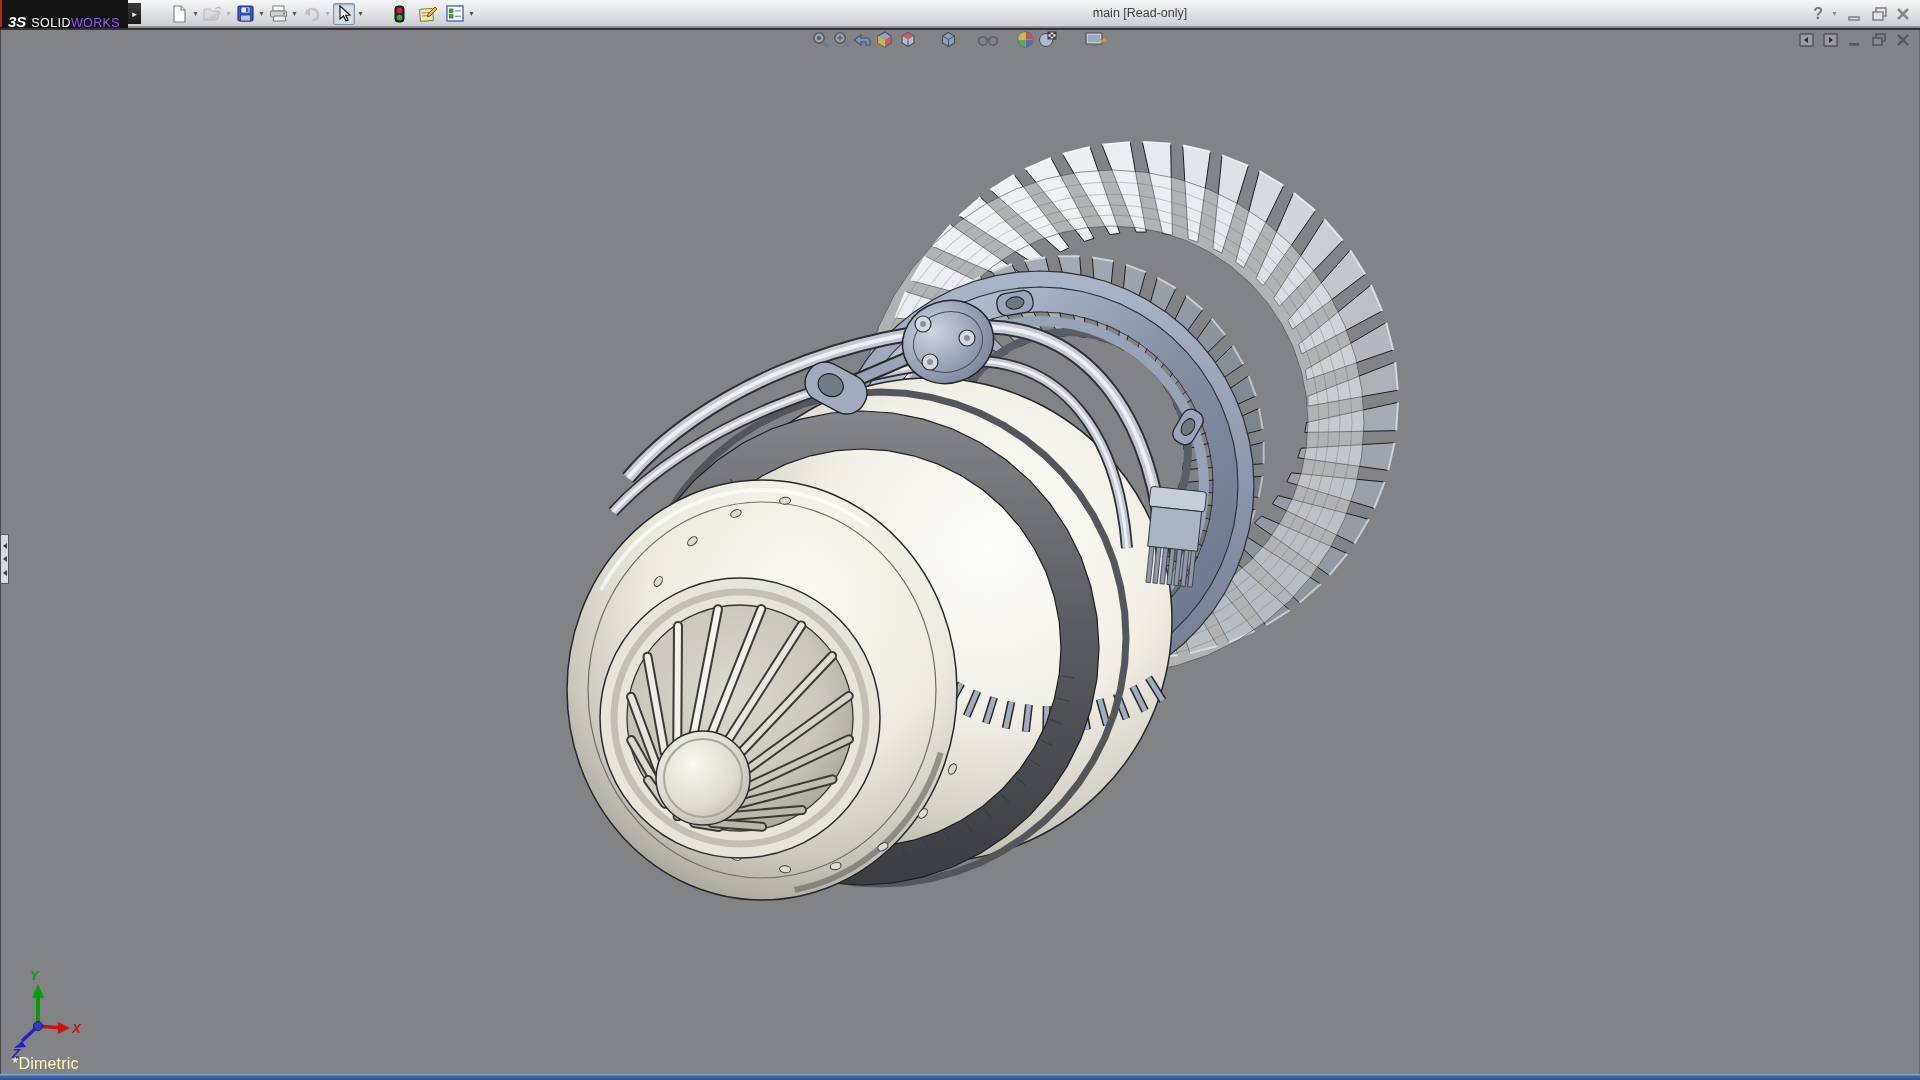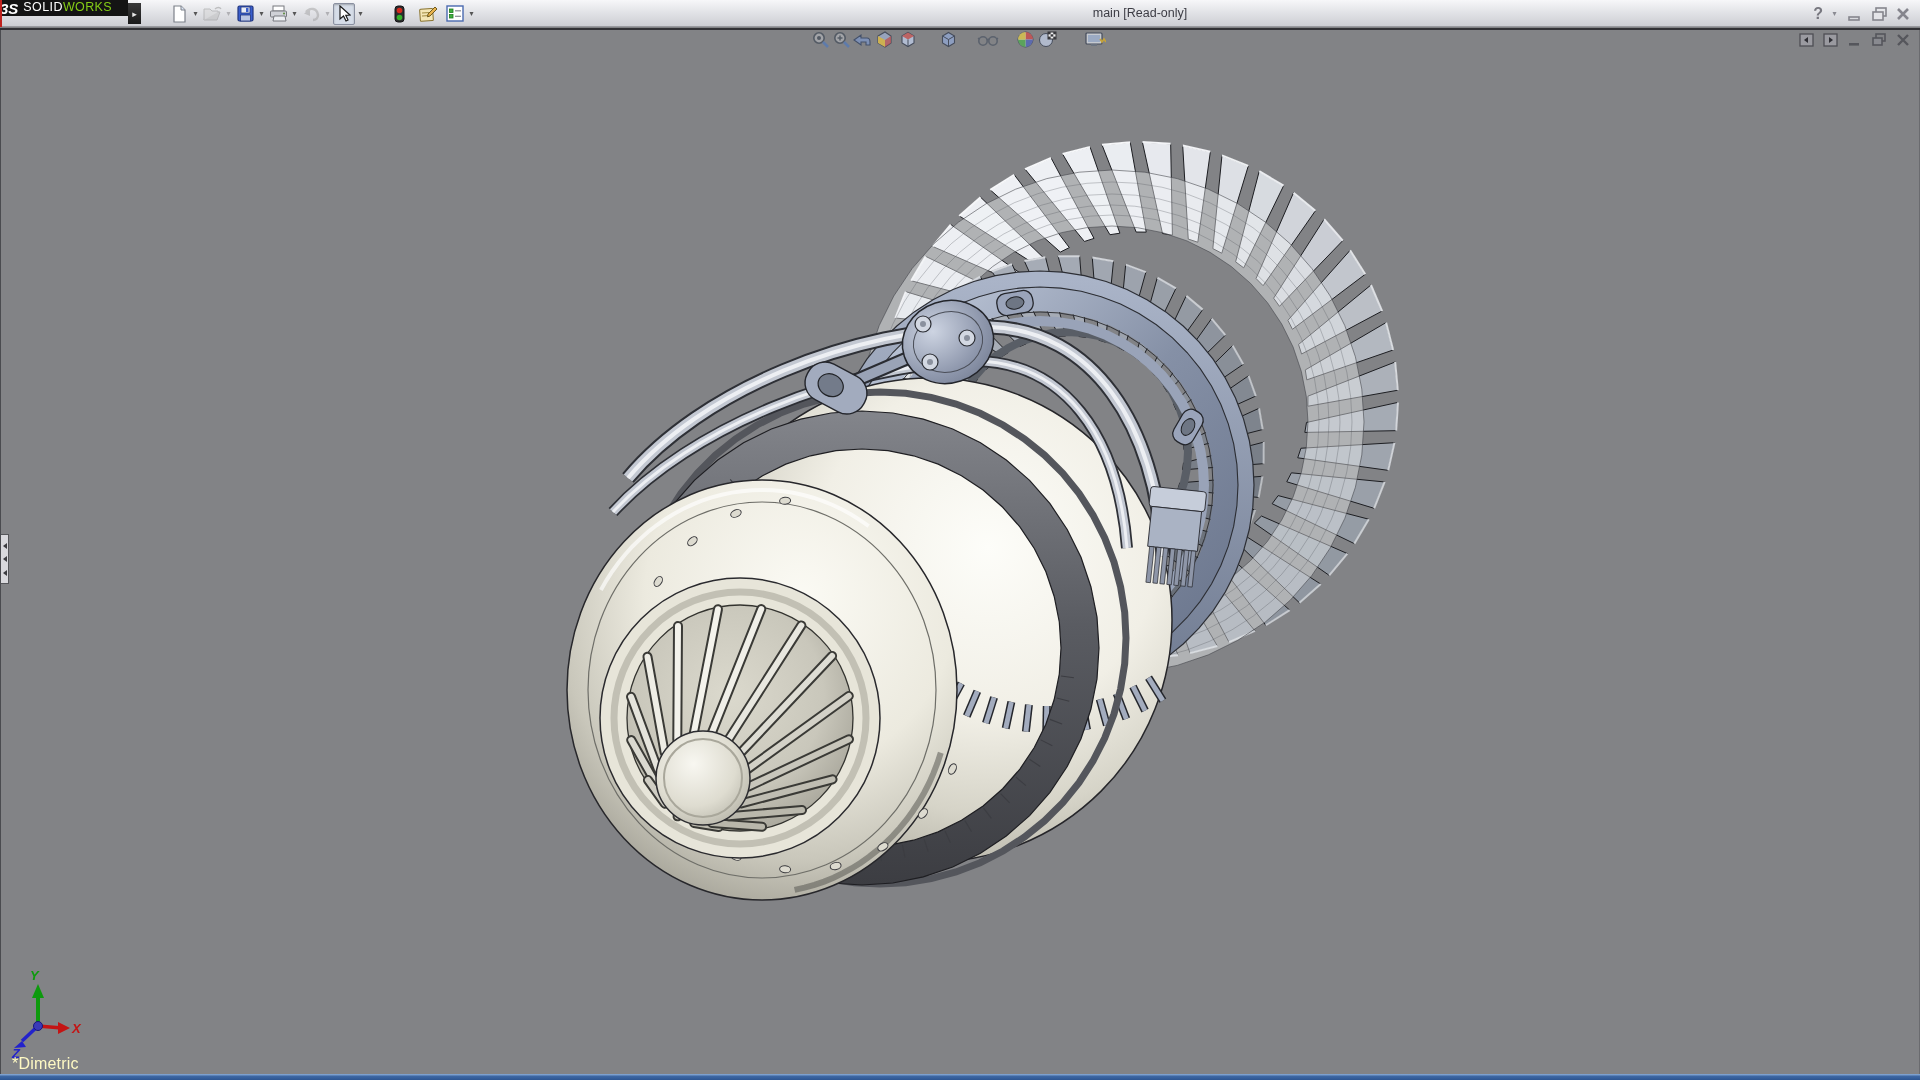--- a/index.html
+++ b/index.html
@@ -5,27 +5,27 @@
   * { margin:0; padding:0; box-sizing:border-box; }
   html,body { width:1920px; height:1080px; overflow:hidden;
     font-family:"Liberation Sans", sans-serif; background:#828386; }
 
   
   .titlebar { position:absolute; left:0; top:0; width:1920px; height:27px;
     background:linear-gradient(#f7f7f9, #e3e4e8 45%, #cdced3);
     border-bottom:1px solid #9a9ba0; z-index:40; }
   .titlebar-darkline { position:absolute; left:0; top:28px; width:1920px; height:2px;
     background:#323236; z-index:41; }
-  .logo-bar { position:absolute; left:0; top:0; width:128px; height:16px;
-    background:#141414; display:flex; align-items:flex-start; }
+  .logo-bar { position:absolute; left:0; top:0; width:128px; height:30px;
+    background:#141414; display:flex; align-items:flex-end; padding-left:8px; }
   .logo-red { position:absolute; left:0; top:0; width:2px; height:27px; background:#c0231f; }
   .logo-glyph { color:#fff; font-size:15px; font-style:italic; font-weight:bold; margin-right:5px; }
   .logo-text { color:#fff; font-size:12.5px; letter-spacing:.4px; }
   .logo-text b { font-weight:normal; }
-  .logo-text span { font-weight:normal; color:#84cc16; }
+  .logo-text span { font-weight:normal; color:#8b5cf6; }
   .menu-flyout { position:absolute; left:128px; top:3px; width:13px; height:21px;
     background:linear-gradient(#3a3a3a,#1a1a1a); color:#e8e8e8; font-size:9px;
     display:flex; align-items:center; justify-content:center; cursor:pointer; }
 
   .tb-group { position:absolute; top:2px; height:23px; display:flex; align-items:center; }
   .tb-btn { width:22px; height:22px; display:flex; align-items:center; justify-content:center;
     border:1px solid transparent; border-radius:2px; }
   .tb-btn.pressed { background:#d6dde8; border:1px solid #8a90a0;
     box-shadow:inset 0 1px 2px rgba(0,0,0,.25); }
   .tb-caret { width:11px; height:22px; display:flex; align-items:center; justify-content:center;

